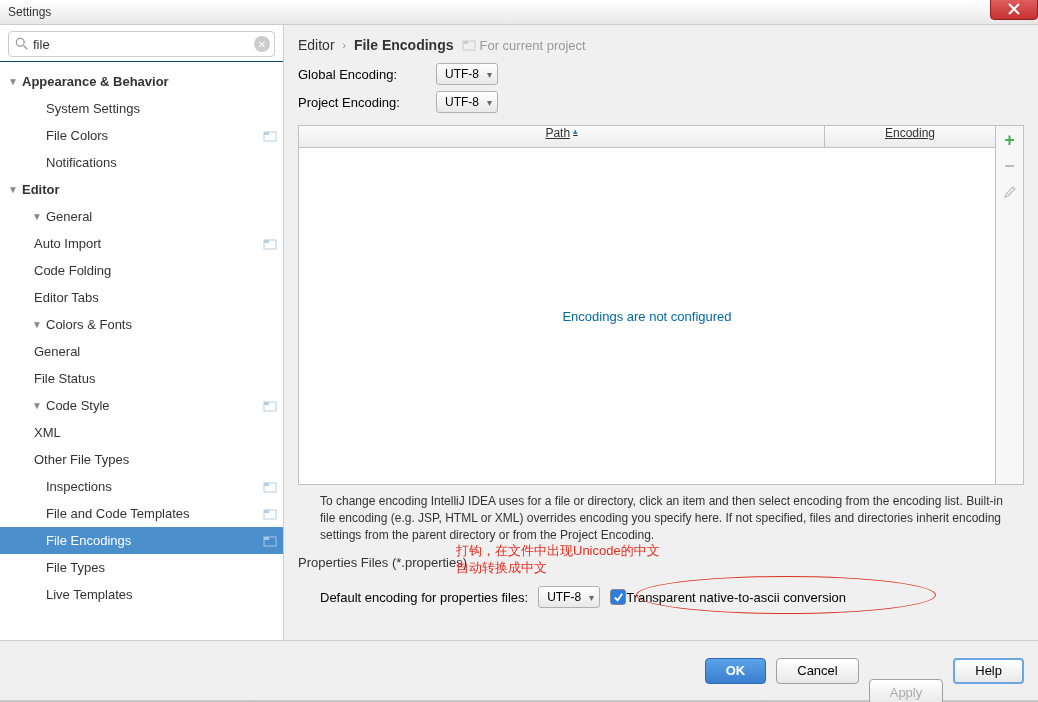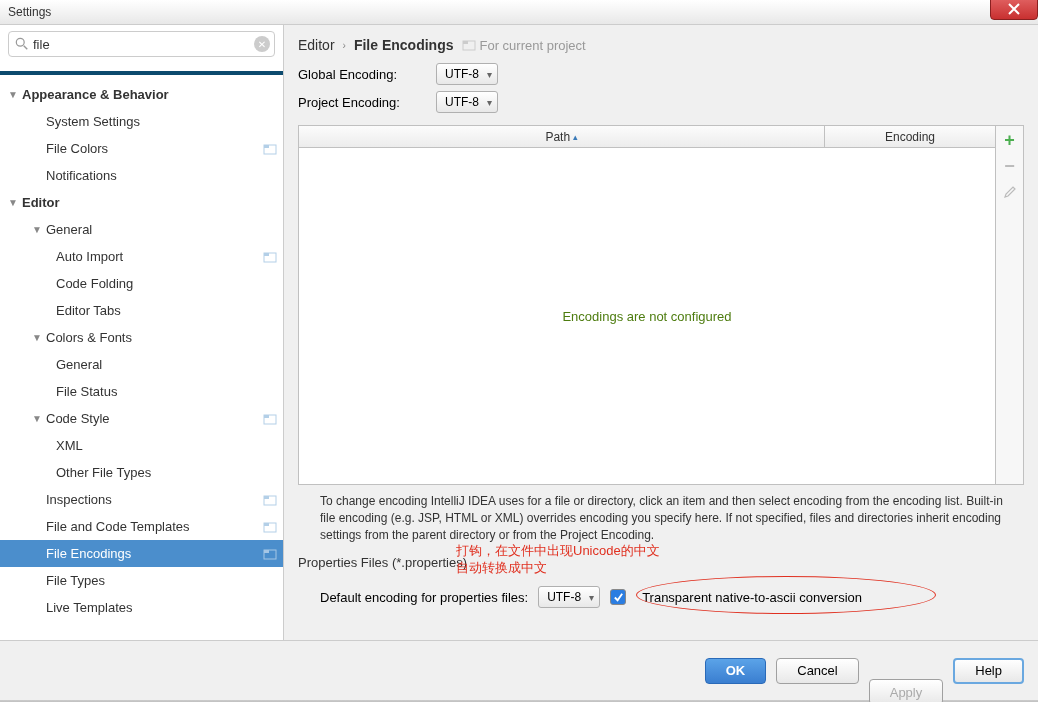--- a/index.html
+++ b/index.html
@@ -6,72 +6,72 @@
 body { width: 1038px; height: 702px; background: #f0f0f0; font-size: 13px; color: #000; overflow: hidden; position: relative; }
 
 .titlebar { height: 25px; background: linear-gradient(#fff, #e8e8e8); border-bottom: 1px solid #ccc; display: flex; align-items: center; padding-left: 8px; position: relative; }
 .titlebar span { font-size: 12px; color: #333; }
 .close-btn { position: absolute; right: 0; top: -2px; width: 48px; height: 22px; background: linear-gradient(#e06060, #c83030); border: 1px solid #8a2020; border-radius: 0 0 4px 4px; display: flex; align-items: center; justify-content: center; color: #fff; font-weight: bold; cursor: pointer; }
 .close-btn svg { width: 12px; height: 12px; }
 
 .body-area { display: flex; height: 615px; }
 
 .sidebar { width: 284px; background: #fff; border-right: 1px solid #ccc; display: flex; flex-direction: column; }
-.search-wrap { padding: 6px 8px 14px 8px; border-bottom: 4px solid #0c4a6e; }
+.search-wrap { padding: 6px 8px 4px 8px; border-bottom: 1px solid #0c4a6e; }
 .search-box { width: 100%; height: 26px; border: 1px solid #ccc; border-radius: 4px; display: flex; align-items: center; padding: 0 4px 0 6px; background: #fff; }
 .search-box svg { width: 14px; height: 14px; fill: #999; margin-right: 4px; }
 .search-box input { flex: 1; border: none; outline: none; font-size: 13px; color: #333; }
 .search-box .clear { width: 16px; height: 16px; border-radius: 50%; background: #ccc; color: #fff; display: flex; align-items: center; justify-content: center; font-size: 10px; cursor: pointer; }
 
 .tree { flex: 1; overflow: auto; padding: 6px 0; }
 .tree-item { display: flex; align-items: center; height: 27px; padding-right: 6px; cursor: pointer; color: #333; }
 .tree-item.bold { font-weight: bold; }
 .tree-item.selected { background: #4b8ecc; color: #fff; }
 .tree-item.selected .proj-icon { filter: brightness(1.5); }
 .expander { width: 14px; display: inline-flex; justify-content: center; margin-right: 2px; color: #888; font-size: 10px; }
 .tree-item.selected .expander { color: #cce0f0; }
 .proj-icon { margin-left: auto; width: 14px; height: 14px; opacity: 0.5; }
 .pad0 { padding-left: 6px; }
 .pad1 { padding-left: 18px; }
 .pad2 { padding-left: 30px; }
-.pad3 { padding-left: 56px; }
+.pad3 { padding-left: 34px; }
 
 .main { flex: 1; background: #f0f0f0; display: flex; flex-direction: column; padding: 10px 14px 0 14px; }
 
 .breadcrumb { display: flex; align-items: center; gap: 8px; font-size: 14px; padding: 2px 0 10px 0; }
 .breadcrumb .crumb { color: #333; }
 .breadcrumb .crumb.bold { font-weight: bold; }
 .breadcrumb .sep { color: #888; font-size: 10px; }
 .breadcrumb .proj-note { display: flex; align-items: center; gap: 4px; color: #999; font-size: 13px; }
 .breadcrumb .proj-note .proj-icon { opacity: 0.5; }
 
 .enc-row { display: flex; align-items: center; gap: 10px; margin-bottom: 6px; }
 .enc-row label { width: 128px; font-size: 13px; }
 .combo { height: 22px; border: 1px solid #b0b0b0; border-radius: 3px; background: linear-gradient(#fff,#e8e8e8); padding: 0 18px 0 8px; font-size: 12px; position: relative; display: inline-flex; align-items: center; cursor: pointer; }
 .combo::after { content: "▾"; position: absolute; right: 5px; color: #666; font-size: 10px; }
 
 .table-area { margin-top: 6px; border: 1px solid #c0c0c0; background: #fff; height: 360px; display: flex; }
 .table-main { flex: 1; display: flex; flex-direction: column; }
 .table-header { display: flex; height: 22px; background: linear-gradient(#fcfcfc,#ececec); border-bottom: 1px solid #c0c0c0; }
-.th { display: flex; align-items: center; justify-content: center; border-right: 1px solid #c0c0c0; font-size: 12px; color: #333; }
+.th { display: flex; justify-content: center; border-right: 1px solid #c0c0c0; font-size: 12px; color: #333; text-decoration: underline; }
 .th.sort::after { content: " ▴"; color: #3a7ab8; font-size: 9px; margin-left: 3px; }
-.table-body { flex: 1; display: flex; align-items: center; justify-content: center; color: #4d7c0f; font-size: 13px; }
+.table-body { flex: 1; display: flex; align-items: center; justify-content: center; color: #0369a1; font-size: 13px; }
 .table-toolbar { width: 28px; border-left: 1px solid #c0c0c0; background: #f7f7f7; display: flex; flex-direction: column; align-items: center; padding-top: 4px; gap: 6px; }
 .tool-btn { width: 20px; height: 20px; display: flex; align-items: center; justify-content: center; cursor: pointer; }
 .tool-add { color: #4caf50; font-size: 18px; font-weight: bold; }
 .tool-remove { color: #bbb; font-size: 18px; font-weight: bold; }
 .tool-edit { color: #bbb; }
 
 .footnote { font-size: 12px; color: #333; padding: 8px 4px 10px 22px; line-height: 1.4; }
 
 .props-section { padding: 2px 0 0 0; }
 .props-title { font-size: 13px; color: #333; margin-bottom: 16px; }
 .props-row { display: flex; align-items: center; gap: 10px; padding-left: 22px; position: relative; }
 .props-row label { font-size: 13px; }
-.chk-wrap { display: flex; align-items: center; gap: 16px; }
+.chk-wrap { display: flex; align-items: center; gap: 0; }
 .chk { width: 16px; height: 16px; border: 1px solid #888; border-radius: 3px; background: #2b7de1; display: flex; align-items: center; justify-content: center; }
 .chk svg { width: 11px; height: 11px; }
 
 .annotation { position: absolute; color: #e03020; font-size: 13px; line-height: 1.3; }
 .ellipse { position: absolute; border: 1px solid #e03020; border-radius: 50%; pointer-events: none; }
 
 .button-bar { height: 60px; border-top: 1px solid #ccc; background: #f0f0f0; display: flex; align-items: center; justify-content: flex-end; gap: 10px; padding-right: 14px; }
 .btn { height: 26px; padding: 0 20px; border: 1px solid #a0a0a0; border-radius: 4px; background: linear-gradient(#fff,#e8e8e8); font-size: 13px; cursor: pointer; }
 .btn.primary { background: linear-gradient(#5ba3e8,#3a7ed0); border-color: #2a6ab8; color: #fff; font-weight: bold; }
 .btn.disabled { color: #aaa; cursor: default; margin-top: 43px; }

